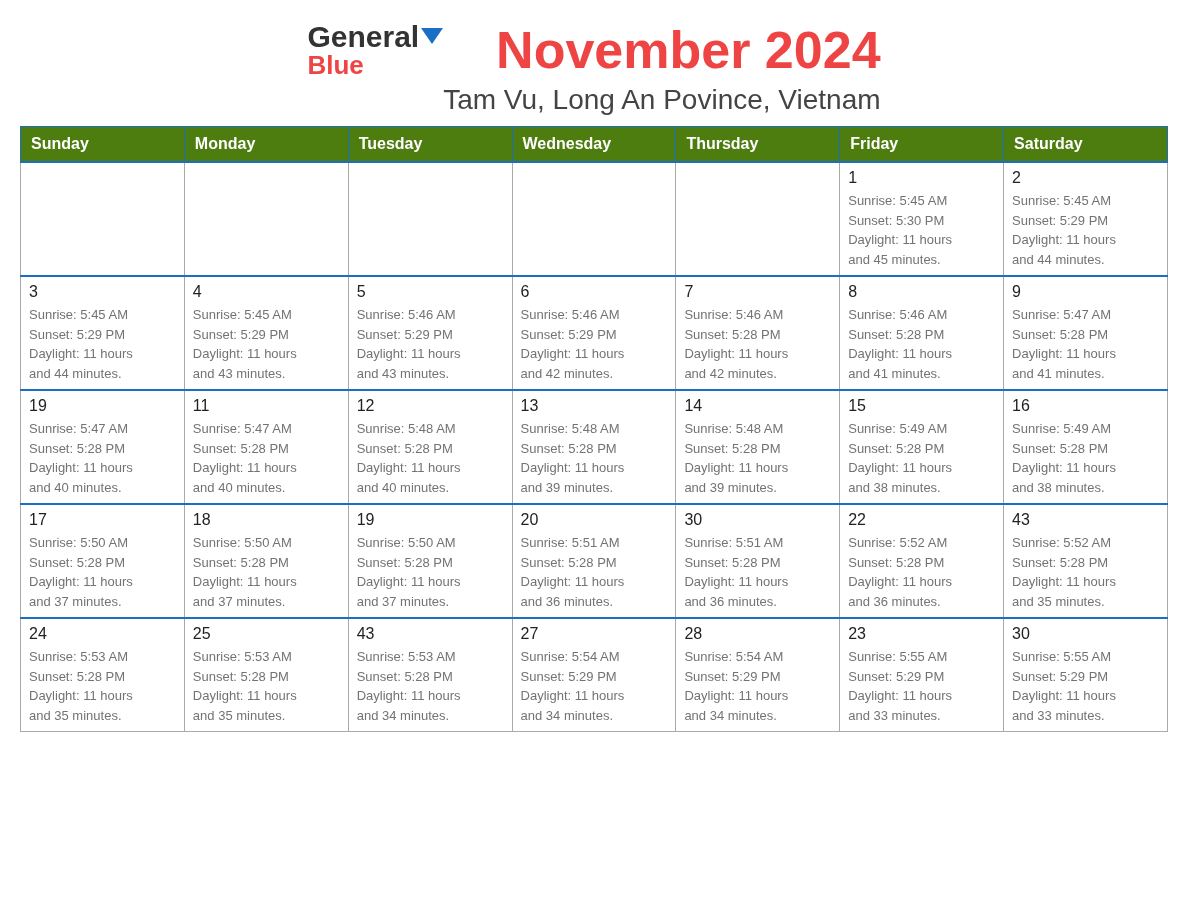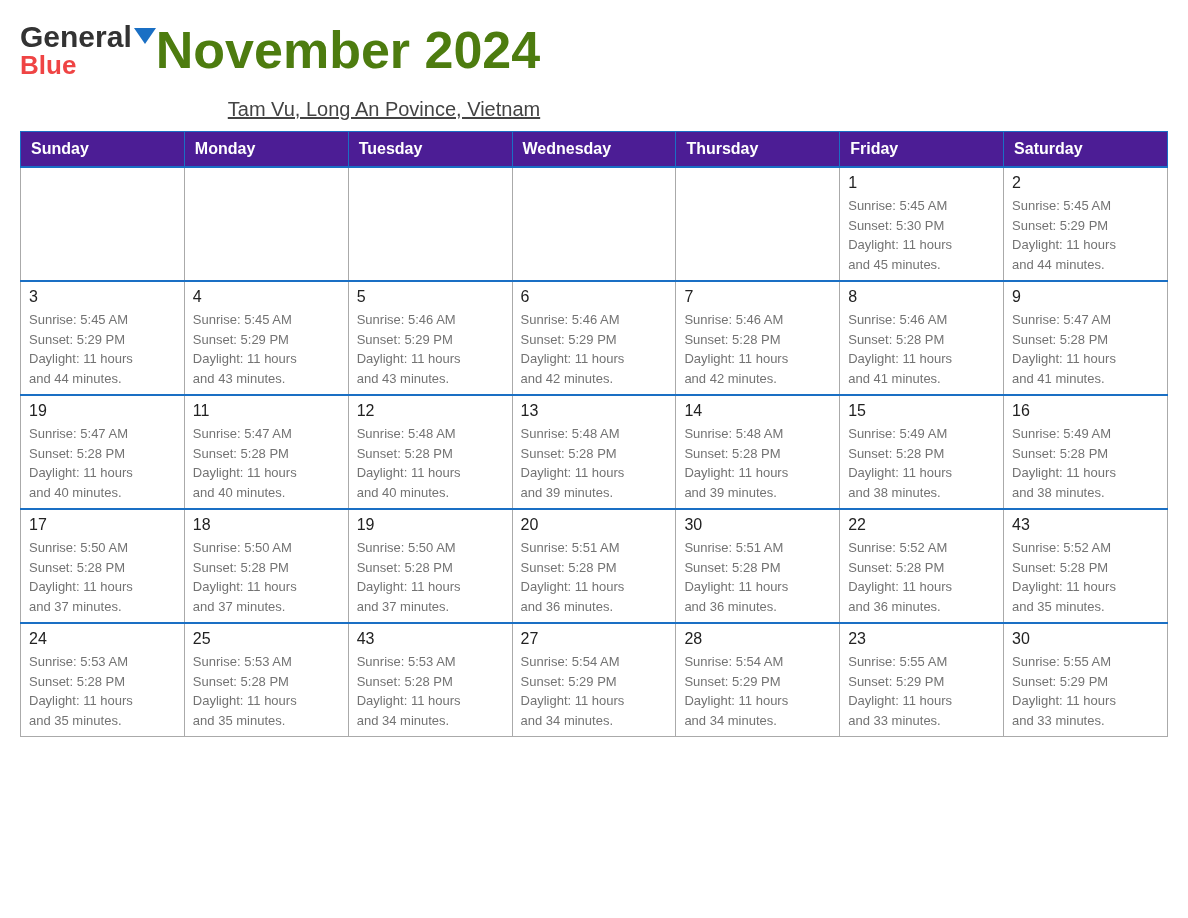--- a/index.html
+++ b/index.html
@@ -6,56 +6,55 @@
     body {
       font-family: Arial, sans-serif;
       background: #fff;
       color: #333;
       width: 1188px;
       min-height: 918px;
       padding: 20px;
     }
     .header {
       display: flex;
-      justify-content: flex-start;
+      justify-content: center;
       align-items: flex-start;
       margin-bottom: 10px;
     }
     .logo {
       display: flex;
       flex-direction: column;
       align-items: flex-start;
     }
     .logo-blue {
       color: #ef4444;
       font-size: 26px;
       font-weight: bold;
       margin-top: -4px;
     }
     .title-section {
       text-align: right;
     }
     .month-title {
       font-size: 52px;
       font-weight: bold;
-      color: #4d7c0f;
+      color: #ef4444;
     }
     .location {
-      font-size: 20px;
+      font-size: 28px;
       color: #444;
-      margin-top: 18px;
-      text-decoration: underline;
+      margin-top: 4px;
     }
     .calendar {
       width: 100%;
       border-collapse: collapse;
       margin-top: 10px;
     }
     .calendar thead th {
-      background-color: #4c1d95;
+      background-color: #4d7c0f;
       color: #fff;
       padding: 8px 10px;
       text-align: left;
       font-size: 16px;
       border: 1px solid #1a6fc4;
     }
     .calendar tbody td {
       vertical-align: top;
       border: 1px solid #aaa;
       padding: 6px 8px;

